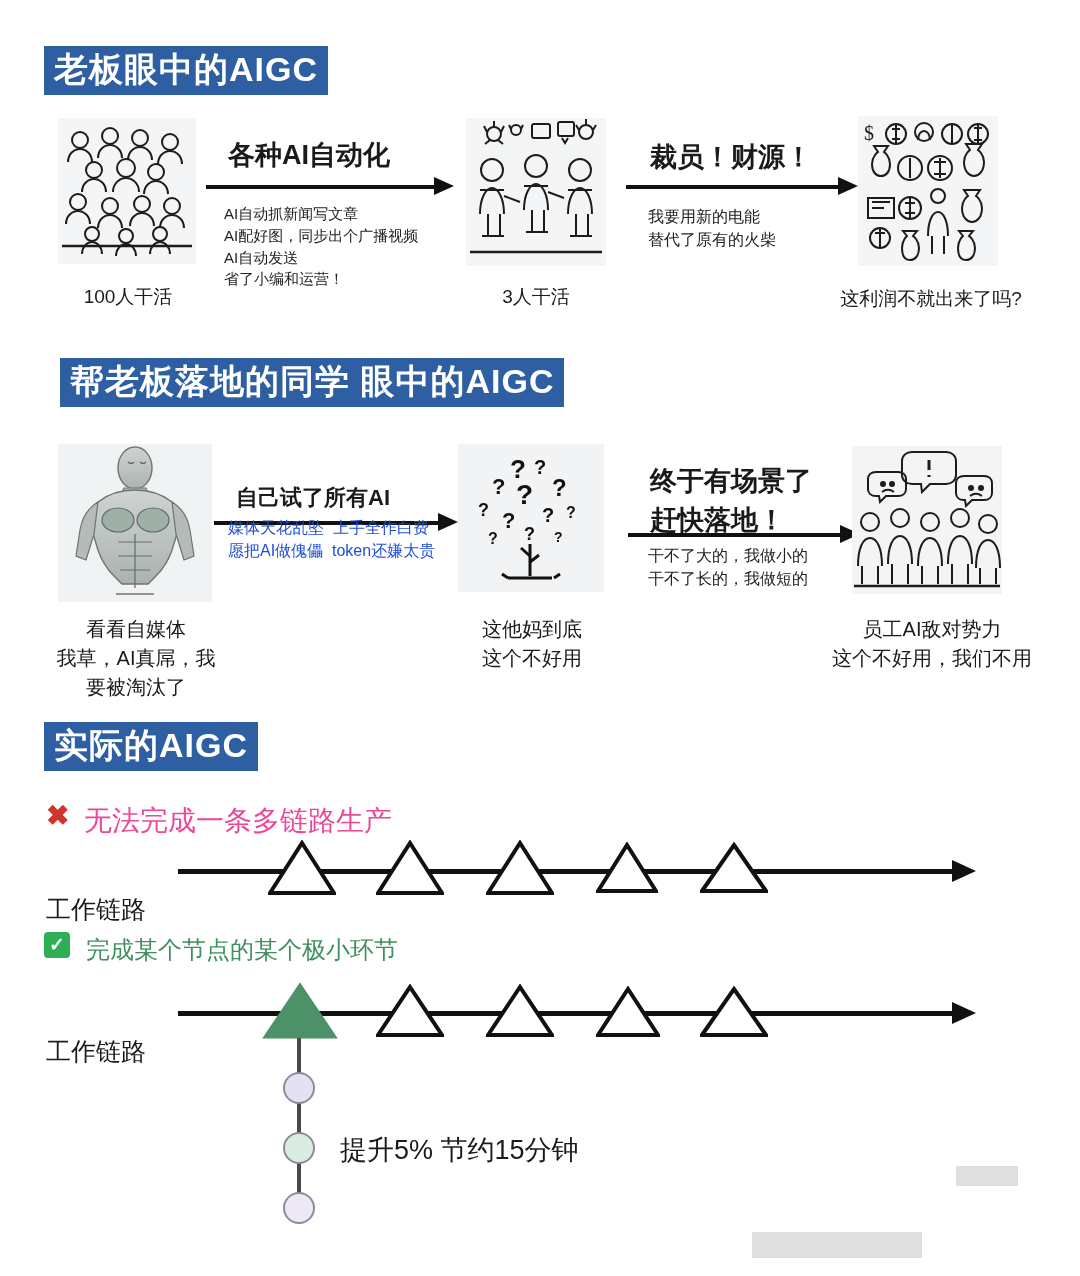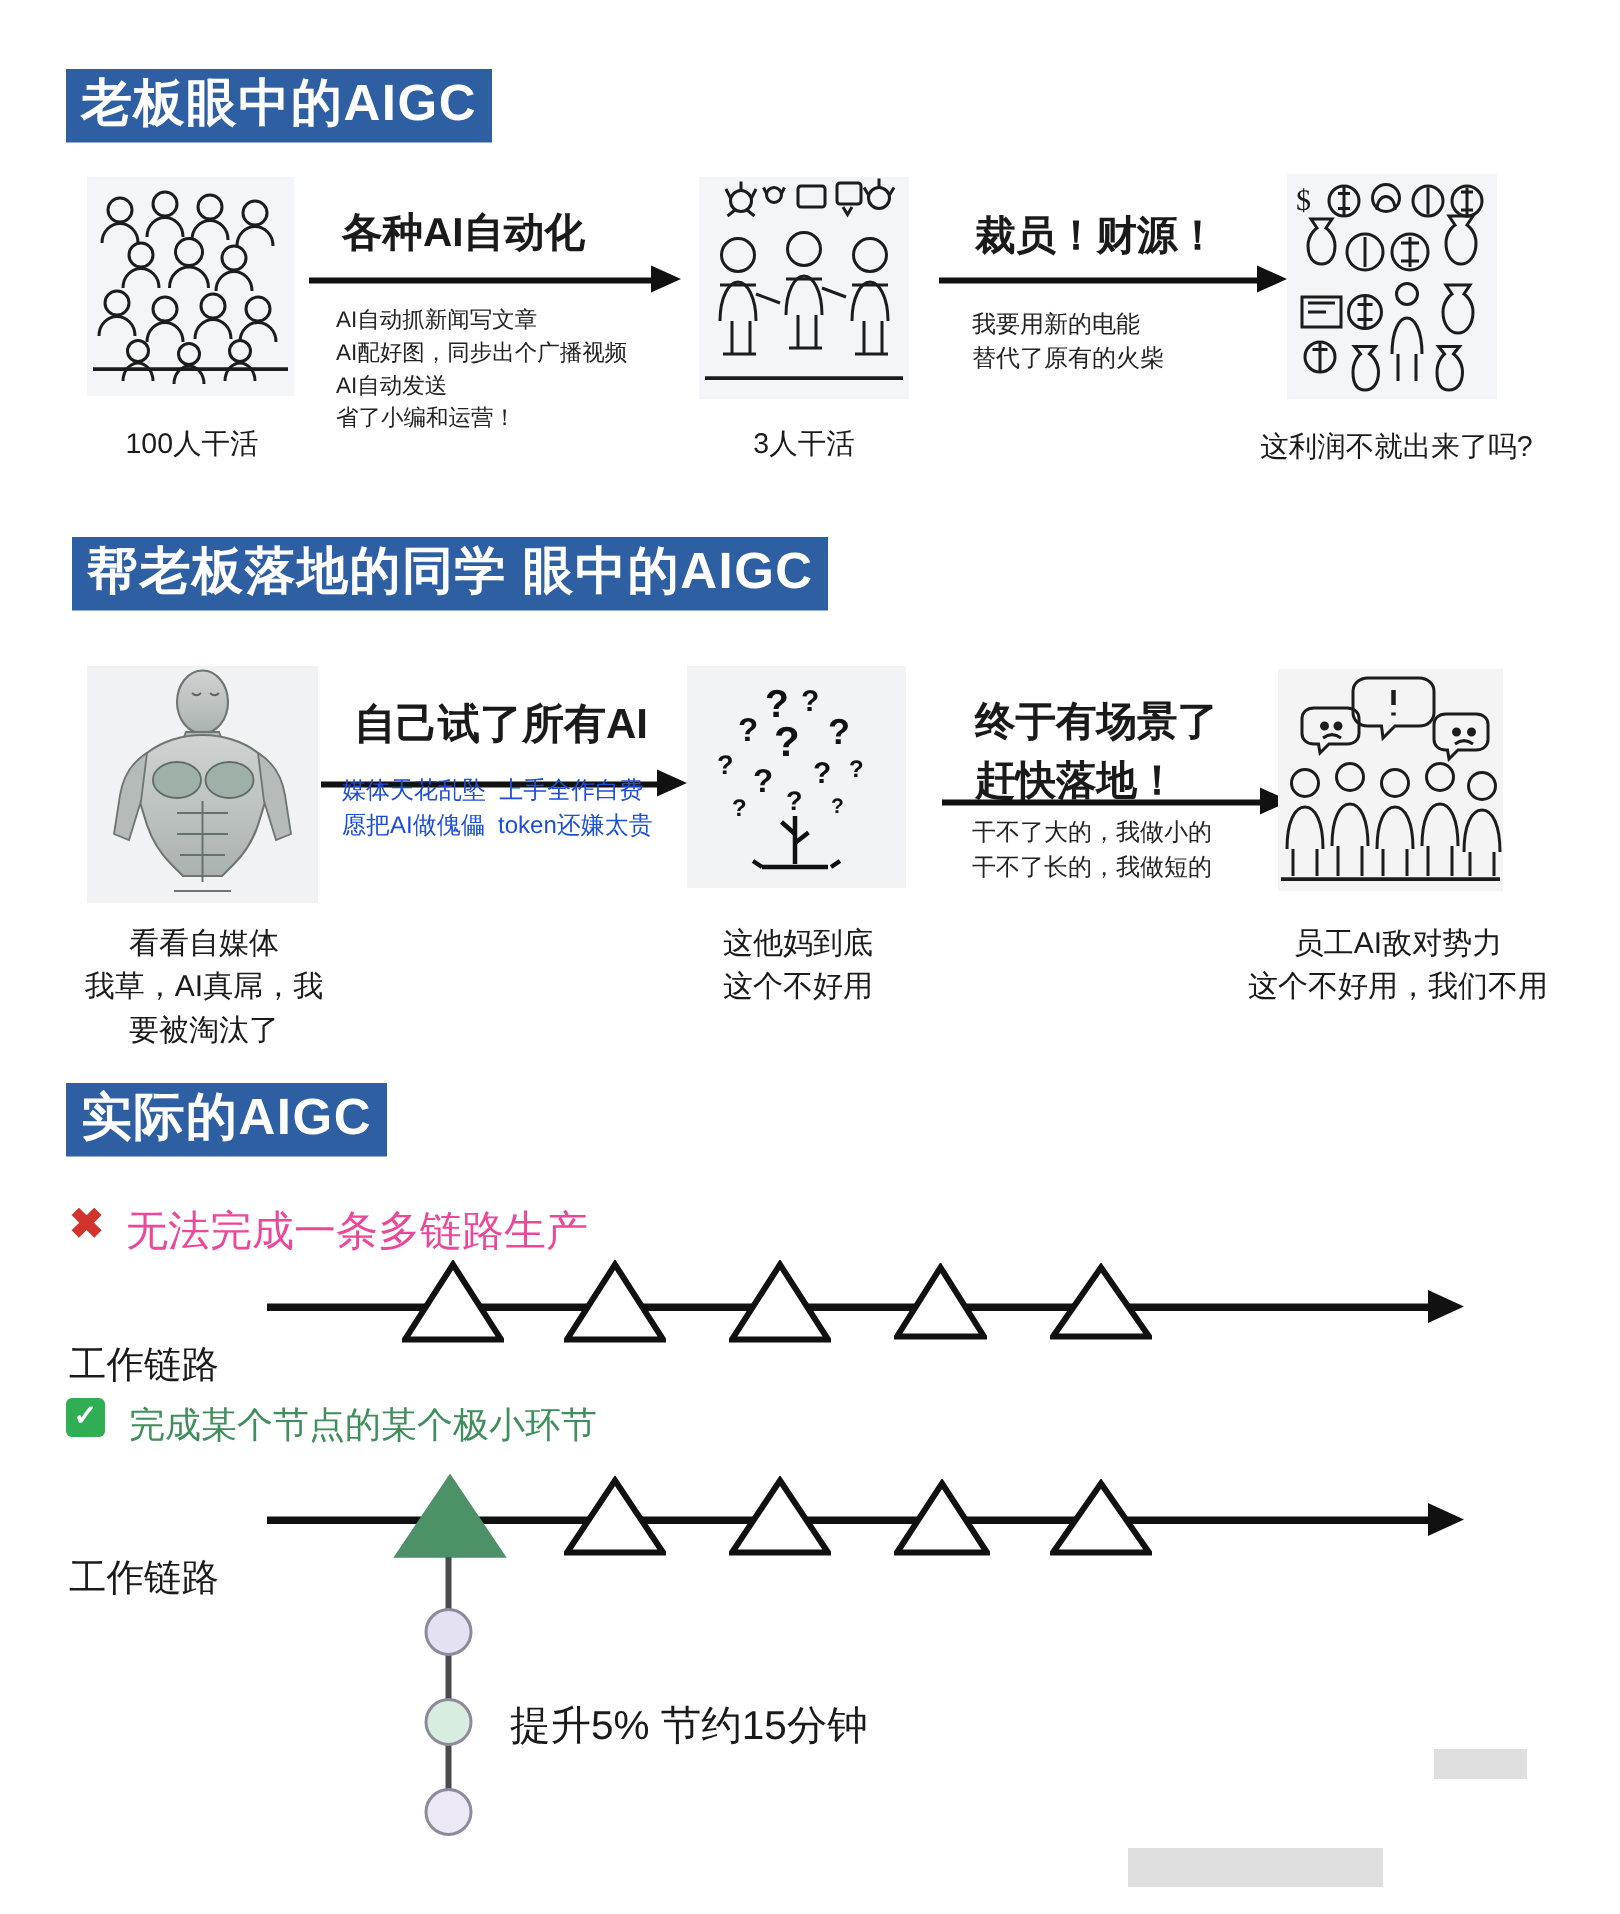--- a/index.html
+++ b/index.html
@@ -286,21 +286,21 @@
         <path d="M104 92c0-8 6-12 6-12l-4-6h16l-4 6s6 4 6 12c0 9-5 14-10 14s-10-5-10-14z"></path>
         <circle cx="22" cy="122" r="10"></circle>
           <path d="M22 112v20M17 117h10"></path>
         <path d="M44 132c0-8 5-12 5-12l-4-5h14l-4 5s6 4 6 12c0 8-4 12-9 12s-8-4-8-12z"></path>
         <path d="M100 132c0-8 5-12 5-12l-4-5h14l-4 5s6 4 6 12c0 8-4 12-9 12s-8-4-8-12z"></path>
       </g>
     </svg>
   </div>
   <div class="center-txt" style="left:816px; top:285px; width:230px; font-size:19px;">这利润不就出来了吗?</div>
 
-  <div class="section-title" style="left:48px; top:358px;">帮老板落地的同学 眼中的AIGC</div>
+  <div class="section-title" style="left:60px; top:358px;">帮老板落地的同学 眼中的AIGC</div>
 
   <div class="illus" style="left:58px; top:444px; width:154px; height:158px; background:#f1f2f3;">
     <svg width="154" height="158" viewBox="0 0 154 158">
       <defs>
         <linearGradient id="mgrad" x1="0" y1="0" x2="0" y2="1">
           <stop offset="0%" stop-color="#cfd3d2"></stop>
           <stop offset="60%" stop-color="#b9c0be"></stop>
           <stop offset="100%" stop-color="#aab2b0"></stop>
         </linearGradient>
       </defs>
@@ -316,21 +316,21 @@
         <path d="M40 58c-10 6-16 16-18 28l-4 26 10 4 8-26z" fill="#b4bbb9" stroke="#6d7573" stroke-width="1.2"></path>
         <path d="M114 58c10 6 16 16 18 28l4 26-10 4-8-26z" fill="#b4bbb9" stroke="#6d7573" stroke-width="1.2"></path>
         <path d="M58 150h38" stroke="#6d7573" stroke-width="1.4" fill="none"></path>
       </g>
     </svg>
   </div>
   <div class="center-txt" style="left:36px; top:615px; width:200px; font-size:20px;">看看自媒体
 我草，AI真屌，我
 要被淘汰了</div>
 
-  <div class="txt" style="left:236px; top:463px; font-size:28px; font-weight:600;">自己试了所有AI</div>
+  <div class="txt" style="left:236px; top:482px; font-size:22px; font-weight:600;">自己试了所有AI</div>
   <div class="arrow-wrap" style="left:214px; top:516px; width:244px;">
     <div class="arrow-line" style="width:224px;"></div>
     <div class="arrow-head" style="left:224px;"></div>
   </div>
   <div class="txt" style="left:228px; top:516px; font-size:16px; color:#1d4ed8;">媒体天花乱坠  上手全作白费
 愿把AI做傀儡  token还嫌太贵</div>
 
   <div class="illus" style="left:458px; top:444px; width:146px; height:148px; background:#f2f3f4;">
     <svg width="146" height="148" viewBox="0 0 146 148">
       <g fill="#111" font-family="Liberation Sans, sans-serif" font-weight="bold">

